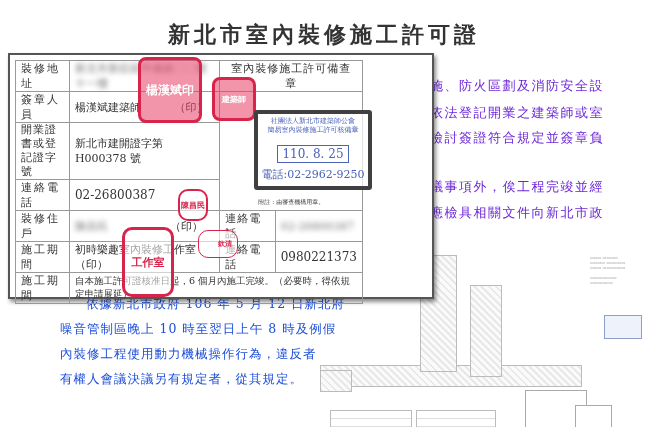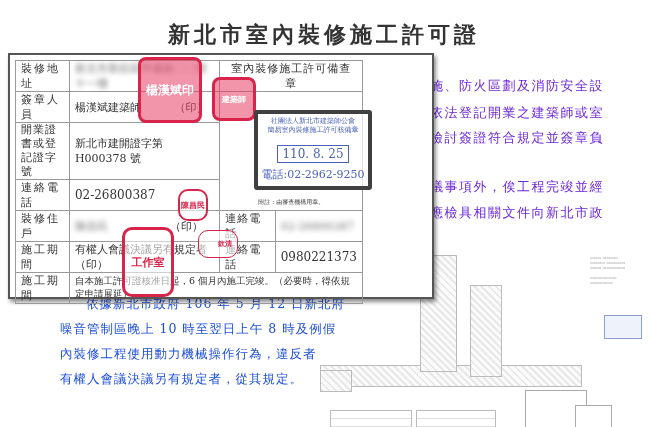--- a/index.html
+++ b/index.html
@@ -96,21 +96,21 @@
       <td style="font-size:12px">02-26800387</td>
     </tr>
     <tr>
       <td class="lbl">裝修住戶</td>
       <td><span class="blur">陳昌民</span><span style="margin-left:62px">（印）</span></td>
       <td style="width:52px;letter-spacing:1px">連絡電話</td>
       <td><span class="blur">02-26800387</span></td>
     </tr>
     <tr>
       <td class="lbl">施工期間</td>
-      <td><span>有權人會議決議另有規定者</span><span>（印）</span></td>
+      <td><span>初時樂趣室內裝修工作室</span><span>（印）</span></td>
       <td style="letter-spacing:1px">連絡電話</td>
       <td style="font-size:12px">0980221373</td>
     </tr>
     <tr>
       <td class="lbl">施工期間</td>
       <td colspan="3" style="font-size:9.5px">自本施工許可證核准日起，6 個月內施工完竣。（必要時，得依規定申請展延）</td>
     </tr>
   </tbody>
     </table>
 

